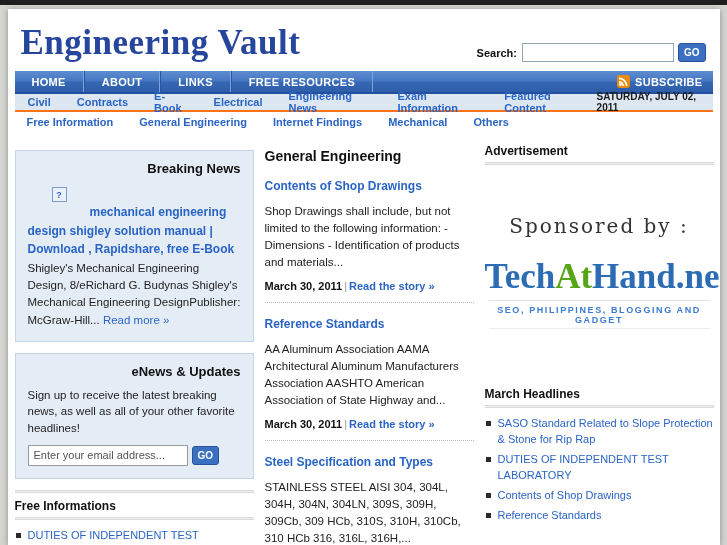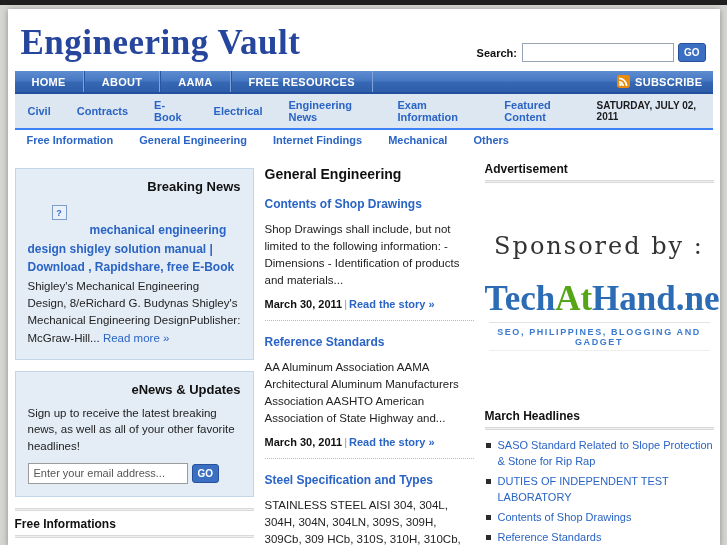--- a/index.html
+++ b/index.html
@@ -42,21 +42,21 @@
   .nav-item {
     color:#fff; font-weight:bold; font-size:11px; line-height:23px; padding:0 17px;
     border-right:1px solid #7fa3da; border-left:1px solid #2a55a2; letter-spacing:.3px;
   }
   .nav-item:first-child { border-left:none; }
   .subscribe { margin-left:auto; display:flex; align-items:center; padding-right:10px; }
   .subscribe-label { color:#fff; font-weight:bold; font-size:11px; margin-left:5px; letter-spacing:.3px; }
 
   
   .subnav {
-    margin:0 7px; height:36px; background:#dde7f2; border-bottom:2px solid #3b82f6;
+    margin:0 7px; height:18px; background:#dde7f2; border-bottom:2px solid #f97316;
     display:flex; align-items:center; font-size:11px; font-weight:bold;
   }
   .subnav a { color:#2a64c5; padding:0 13px; }
   .subnav-date { margin-left:auto; color:#1b1b1b; font-size:10px; padding-right:8px; font-weight:bold; }
   .subnav2 { margin:0 7px; height:17px; display:flex; align-items:center; font-size:11px; font-weight:bold; padding-top:2px; }
   .subnav2 a { color:#2a64c5; padding:0 14px 0 12px; }
 
   
   .columns { position:relative; margin-top:13px; }
   .col-left  { position:absolute; left:7px;  top:8px;  width:239px; }
@@ -91,21 +91,21 @@
   
   .section-title { font-size:14px; font-weight:bold; color:#111; margin:0 0 14px; }
   .post-title { display:block; font-size:12px; font-weight:bold; color:#2a64c5; margin:0 0 2px; line-height:1.4; }
   .post-excerpt { font-size:11.5px; color:#222; line-height:1.48; margin:8px 0 9px; }
   .post-meta { font-size:11px; font-weight:bold; color:#111; }
   .post-meta .sep { color:#999; font-weight:normal; padding:0 2px; }
   .post-meta .read { color:#2a64c5; }
   .post-divider { border-bottom:1px dotted #b9b9b9; margin:10px 0 13px; }
 
   
-  .sponsored { text-align:center; font-family:"DejaVu Serif", serif; font-size:24px; color:#333; letter-spacing:2px; margin:49px 0 21px; }
+  .sponsored { text-align:center; font-family:"DejaVu Serif", serif; font-size:20px; color:#333; letter-spacing:2px; margin:49px 0 21px; }
   .logo { text-align:center; font-family:"Liberation Serif", serif; font-weight:bold; font-size:35px; line-height:1; }
   .logo .blue { color:#2b6cb5; } .logo .green { color:#56a516; }
   .tagline {
     text-align:center; font-size:9px; font-weight:bold; color:#3a7ad0; letter-spacing:1.6px;
     border-top:1px solid #e3e3e3; border-bottom:1px solid #eee; padding:4px 0 3px; margin:6px 4px 0;
   }
   .headlines { margin-top:58px; }
 </style>
 </head>
 <body>
@@ -119,21 +119,21 @@
     <div class="search-area">
       <span class="search-label">Search:</span>
       <input class="search-input" type="text" style="">
       <button class="go-btn">GO</button>
     </div>
   </div>
 
   <div class="navbar">
     <a class="nav-item">HOME</a>
     <a class="nav-item">ABOUT</a>
-    <a class="nav-item">AAMA</a>
+    <a class="nav-item">LINKS</a>
     <a class="nav-item">FREE RESOURCES</a>
     <a class="subscribe">
       <svg width="13" height="13" viewBox="0 0 16 16">
         <rect x="0" y="0" width="16" height="16" rx="3" fill="#e98b0c"></rect>
         <circle cx="4.2" cy="11.8" r="1.8" fill="#fff"></circle>
         <path d="M2.5 7.3 A6.2 6.2 0 0 1 8.7 13.5 L6.5 13.5 A4 4 0 0 0 2.5 9.5 Z" fill="#fff"></path>
         <path d="M2.5 3.2 A10.3 10.3 0 0 1 12.8 13.5 L10.7 13.5 A8.2 8.2 0 0 0 2.5 5.3 Z" fill="#fff"></path>
       </svg>
       <span class="subscribe-label">SUBSCRIBE</span>
     </a>

